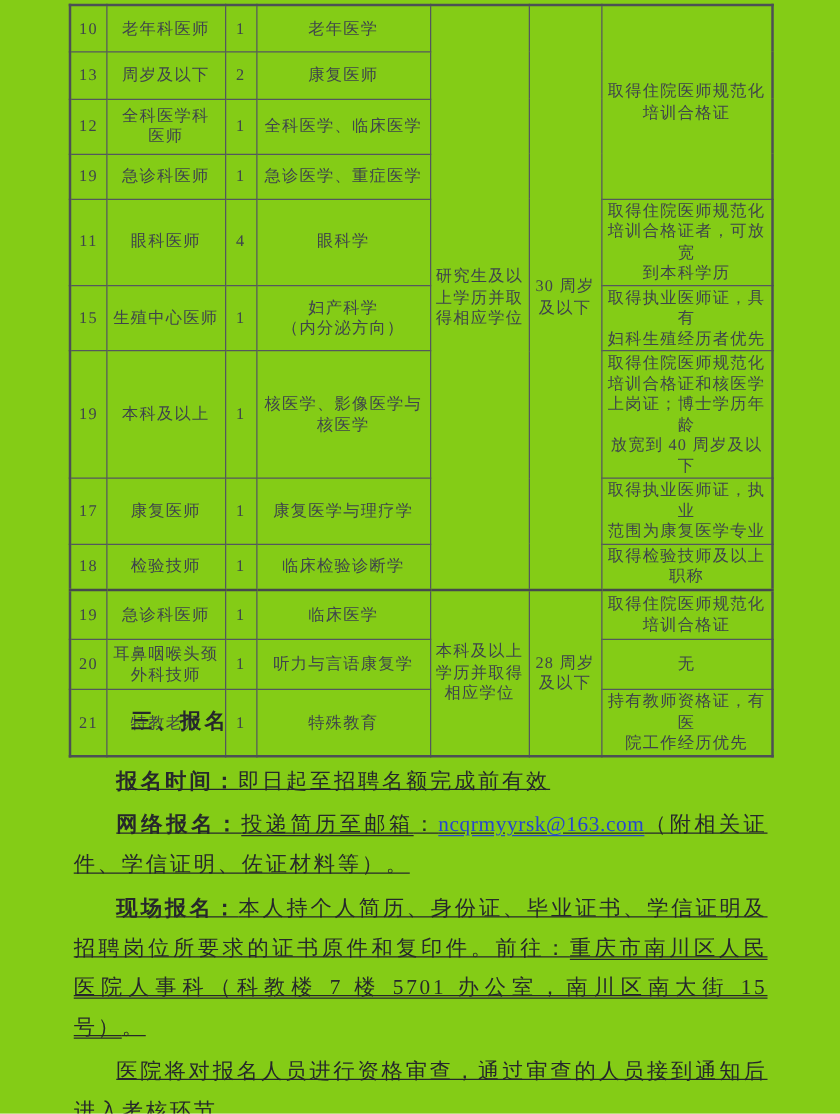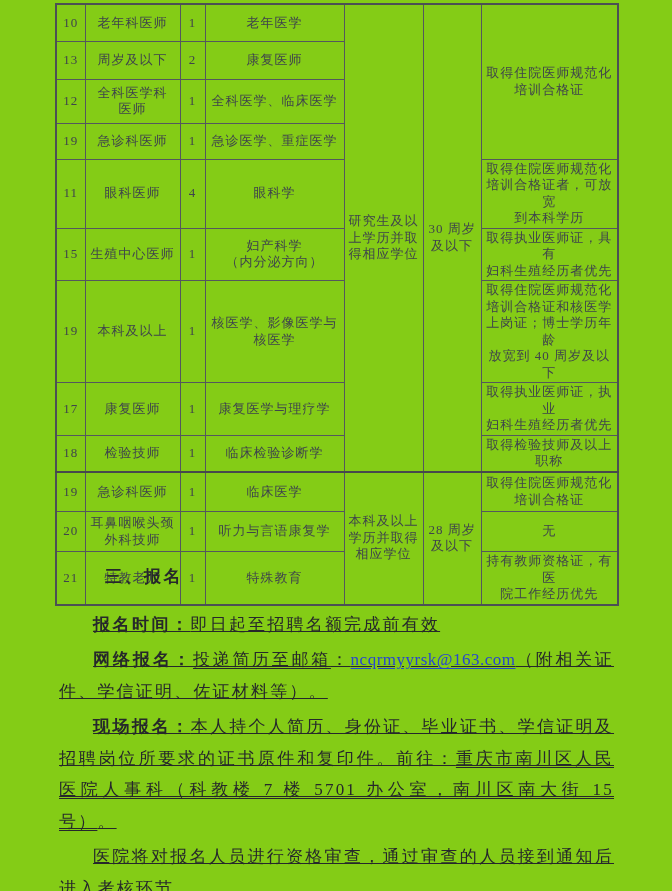--- a/index.html
+++ b/index.html
@@ -116,21 +116,21 @@
 培训合格证和核医学
 上岗证；博士学历年龄
 放宽到 40 周岁及以下</td>
       </tr>
       <tr style="height:39px">
         <td>17</td>
         <td>康复医师</td>
         <td>1</td>
         <td>康复医学与理疗学</td>
         <td>取得执业医师证，执业
-妇科生殖经历者优先</td>
+范围为康复医学专业</td>
       </tr>
       <tr style="height:36px">
         <td>18</td>
         <td>检验技师</td>
         <td>1</td>
         <td>临床检验诊断学</td>
         <td>取得检验技师及以上
 职称</td>
       </tr>
       <tr class="group-sep" style="height:40px">

